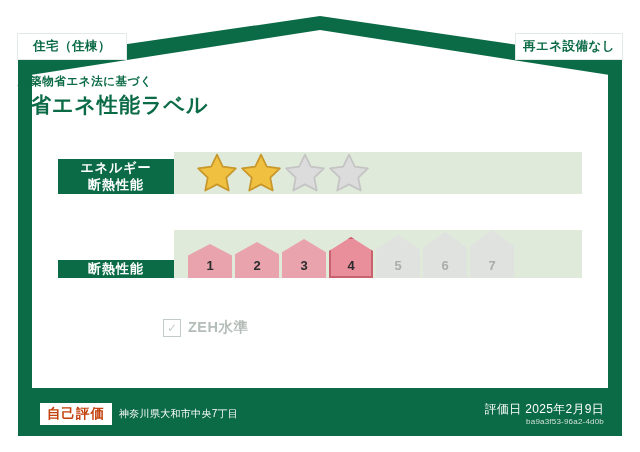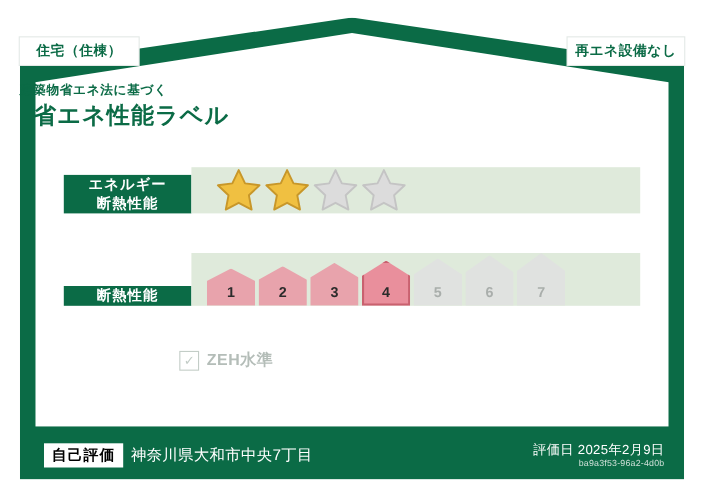--- a/index.html
+++ b/index.html
@@ -164,26 +164,26 @@
     position:absolute;left:0;bottom:0;width:604px;height:44px;
     z-index:8;
     display:flex;align-items:center;
     color:#ffffff;
   }
   #footer-left{
     display:flex;align-items:center;gap:7px;
     padding-left:22px;flex:1;
   }
   #self-eval-badge{
-    background:#ffffff;color:#000000;
+    background:#ffffff;color:#c2410c;
     font-weight:bold;font-size:13.5px;
     padding:2px 7px;letter-spacing:1px;
     white-space:nowrap;
   }
-  #address-text{font-size:14px;letter-spacing:.3px;white-space:nowrap;}
+  #address-text{font-size:10px;letter-spacing:.3px;white-space:nowrap;}
   #footer-right{
     padding-right:18px;text-align:right;line-height:1.25;
   }
   #eval-date{font-size:12px;letter-spacing:.3px;white-space:nowrap;}
   #eval-id{font-size:8px;color:#cfe0d8;letter-spacing:.2px;white-space:nowrap;}
 </style>
 </head>
 <body>
 
 <div id="label-card">

